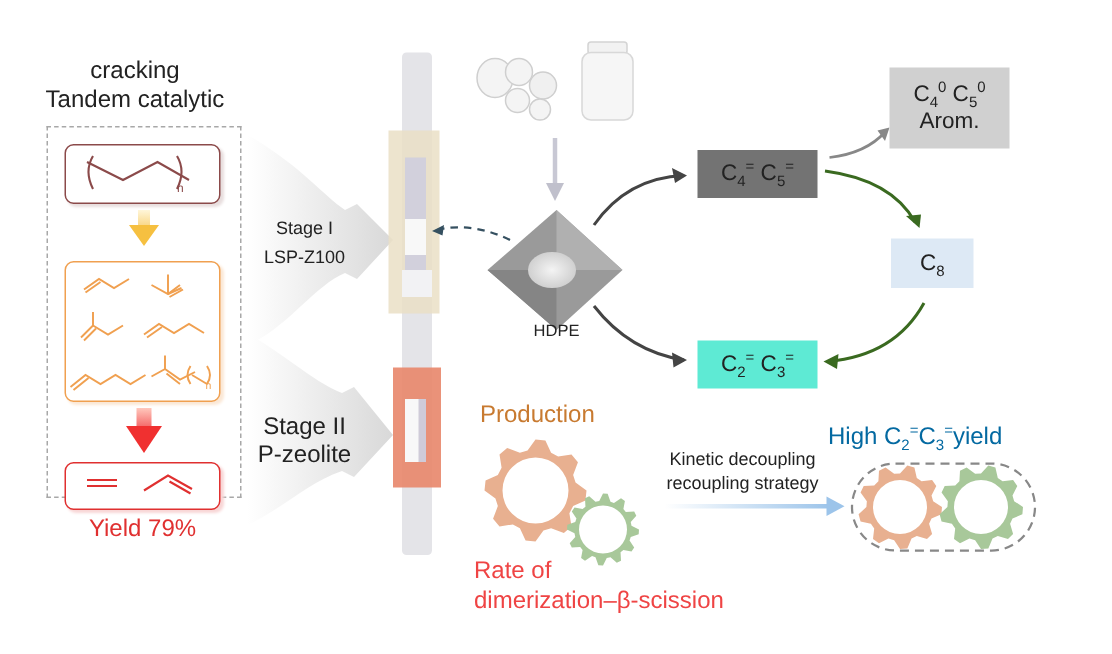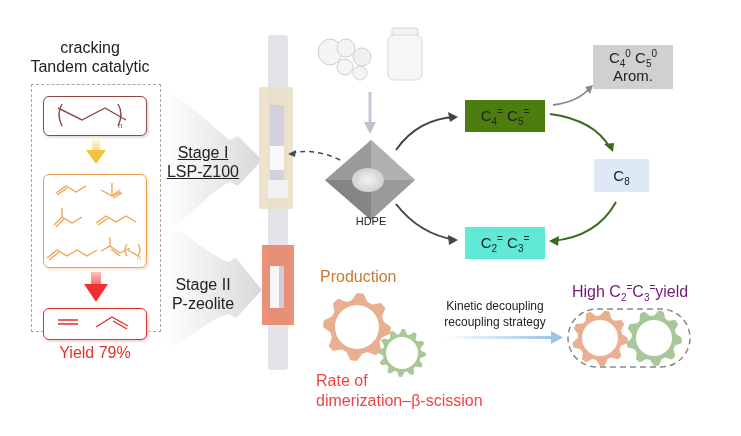--- a/index.html
+++ b/index.html
@@ -91,21 +91,21 @@
 
 <div class="abs" style="left:43px; top:308px; width:102px; height:30px; border:1.5px solid #e03030; border-radius:6px; box-shadow:2px 2px 2px #f8d6d6; background:#fff;"></div>
 <svg width="741" height="436">
   <g fill="none" stroke="#e03030" stroke-width="1.4">
     <path d="M58,320 L78,320 M58,324 L78,324"></path>
     <path d="M96,327 L112,317 L128,326 M113,321 L127,329"></path>
   </g>
 </svg>
 <div class="abs ctr" style="left:43px; top:344px; width:104px; font-size:16px; color:#e03030;">Yield 79%</div>
 
-<div class="abs ctr lbl" style="left:163px; top:143px; width:80px; font-size:16px;text-decoration:underline;">
+<div class="abs ctr lbl" style="left:163px; top:143px; width:80px; font-size:12px;">
   <div>Stage I</div>
   <div>LSP-Z100</div>
 </div>
 <div class="abs ctr lbl" style="left:163px; top:275px; width:80px; font-size:16px;">
   <div>Stage II</div>
   <div>P-zeolite</div>
 </div>
 
 <svg width="741" height="436">
   <rect x="268" y="35" width="20" height="335" rx="3" fill="#e4e4e8"></rect>
@@ -151,24 +151,24 @@
   <path d="M396,204 C410,222 430,236 456,240" fill="none" stroke="#444" stroke-width="2"></path>
   <polygon points="458,240 448,235 449,245" fill="#444"></polygon>
   <path d="M553,105 C570,103 582,97 590,88" fill="none" stroke="#888" stroke-width="1.8"></path>
   <polygon points="593,85 585,87 590,94" fill="#888"></polygon>
   <path d="M550,114 C580,118 600,130 610,148" fill="none" stroke="#3a6a20" stroke-width="2"></path>
   <polygon points="613,152 604,144 614,143" fill="#3a6a20"></polygon>
   <path d="M616,202 C605,222 585,238 552,241" fill="none" stroke="#3a6a20" stroke-width="2"></path>
   <polygon points="549,241 559,236 558,246" fill="#3a6a20"></polygon>
 </svg>
 
-<div class="box" style="left:465px; top:100px; width:80px; height:32px; background:#4d7c0f;">
+<div class="box" style="left:465px; top:100px; width:80px; height:32px; background:#737373;">
   <span><span>C</span><sub>4</sub><sup>=</sup>&nbsp;<span>C</span><sub>5</sub><sup>=</sup></span>
 </div>
-<div class="box" style="left:593px; top:45px; width:80px; height:44px; background:#d0d0d0; flex-direction:column;">
+<div class="box" style="left:593px; top:45px; width:80px; height:54px; background:#d0d0d0; flex-direction:column;">
   <span><span>C</span><sub>4</sub><sup>0</sup>&nbsp;<span>C</span><sub>5</sub><sup>0</sup></span>
   <span>Arom.</span>
 </div>
 <div class="box" style="left:594px; top:159px; width:55px; height:33px; background:#dde9f5;">
   <span><span>C</span><sub>8</sub></span>
 </div>
 <div class="box" style="left:465px; top:227px; width:80px; height:32px; background:#5eead4;">
   <span><span>C</span><sub>2</sub><sup>=</sup>&nbsp;<span>C</span><sub>3</sub><sup>=</sup></span>
 </div>
 
@@ -176,21 +176,21 @@
   <div>Production</div>
 </div>
 <div class="abs" style="left:316px; top:371px; font-size:16px; line-height:20px; color:#ef4444;">
   <div>Rate of</div>
   <div>dimerization–β-scission</div>
 </div>
 <div class="abs ctr" style="left:435px; top:298px; width:120px; font-size:12px; line-height:16px; color:#222;">
   <div>Kinetic decoupling</div>
   <div>recoupling strategy</div>
 </div>
-<div class="abs" style="left:572px; top:283px; font-size:16px; color:#701a75;">
+<div class="abs" style="left:552px; top:283px; font-size:16px; color:#0369a1;">
   <span>High C</span><sub>2</sub><sup>=</sup><span>C</span><sub>3</sub><sup>=</sup><span>yield</span>
 </div>
 
 <svg width="741" height="436">
   <rect x="443" y="336" width="110" height="3" fill="url(#gBlue)"></rect>
   <polygon points="551,331 563,337.5 551,344" fill="#9cc4ea"></polygon>
   <rect x="568" y="309" width="122" height="58" rx="29" fill="none" stroke="#888" stroke-width="1.5" stroke-dasharray="6,4"></rect>
   <g id="gearLayer">
       <path d="M391.0,327.0L390.3,333.6L382.1,337.4L379.6,342.1L381.0,351.0L375.9,355.3L367.4,352.1L362.3,353.7L357.0,361.0L350.4,360.3L346.6,352.1L341.9,349.6L333.0,351.0L328.7,345.9L331.9,337.4L330.3,332.3L323.0,327.0L323.7,320.4L331.9,316.6L334.4,311.9L333.0,303.0L338.1,298.7L346.6,301.9L351.7,300.3L357.0,293.0L363.6,293.7L367.4,301.9L372.1,304.4L381.0,303.0L385.3,308.1L382.1,316.6L383.7,321.7Z M379,327 A22,22 0 1,0 335,327 A22,22 0 1,0 379,327Z" fill="#e8b090" fill-rule="evenodd"></path>
       <path d="M426.0,353.0L425.8,356.1L420.5,358.0L419.7,360.3L422.8,365.0L421.0,367.6L415.6,366.6L413.7,368.2L414.0,373.8L411.2,375.2L407.0,371.5L404.5,372.0L402.0,377.0L398.9,376.8L397.0,371.5L394.7,370.7L390.0,373.8L387.4,372.0L388.4,366.6L386.8,364.7L381.2,365.0L379.8,362.2L383.5,358.0L383.0,355.5L378.0,353.0L378.2,349.9L383.5,348.0L384.3,345.7L381.2,341.0L383.0,338.4L388.4,339.4L390.3,337.8L390.0,332.2L392.8,330.8L397.0,334.5L399.5,334.0L402.0,329.0L405.1,329.2L407.0,334.5L409.3,335.3L414.0,332.2L416.6,334.0L415.6,339.4L417.2,341.3L422.8,341.0L424.2,343.8L420.5,348.0L421.0,350.5Z M418,353 A16,16 0 1,0 386,353 A16,16 0 1,0 418,353Z" fill="#a8c89a" fill-rule="evenodd"></path>

